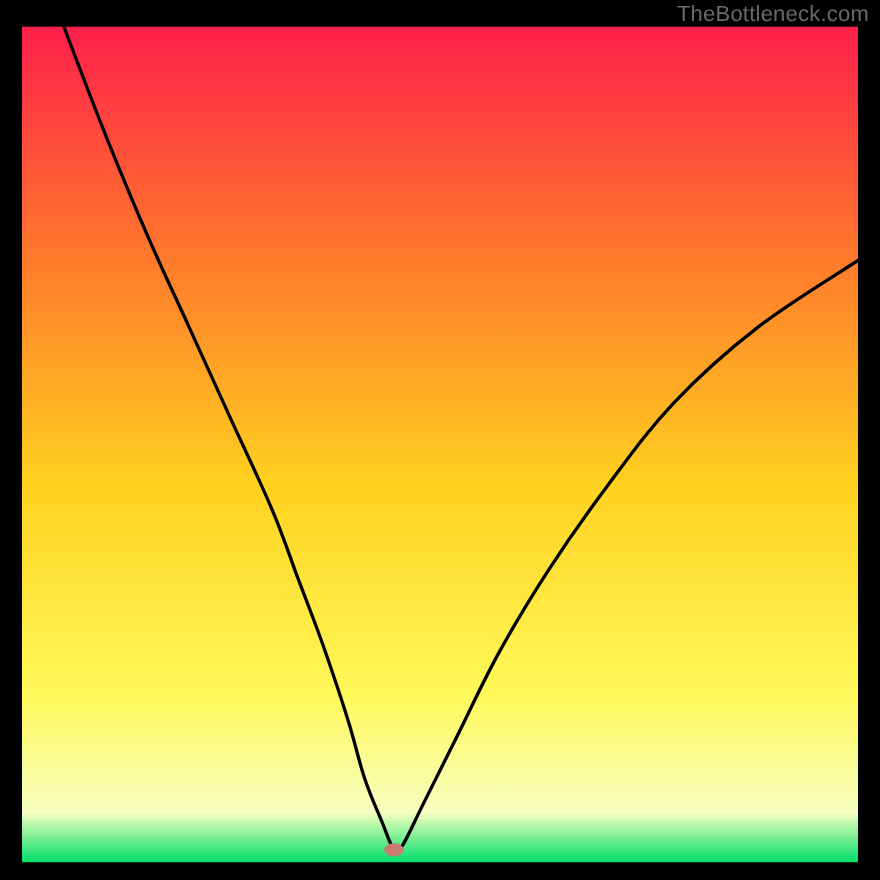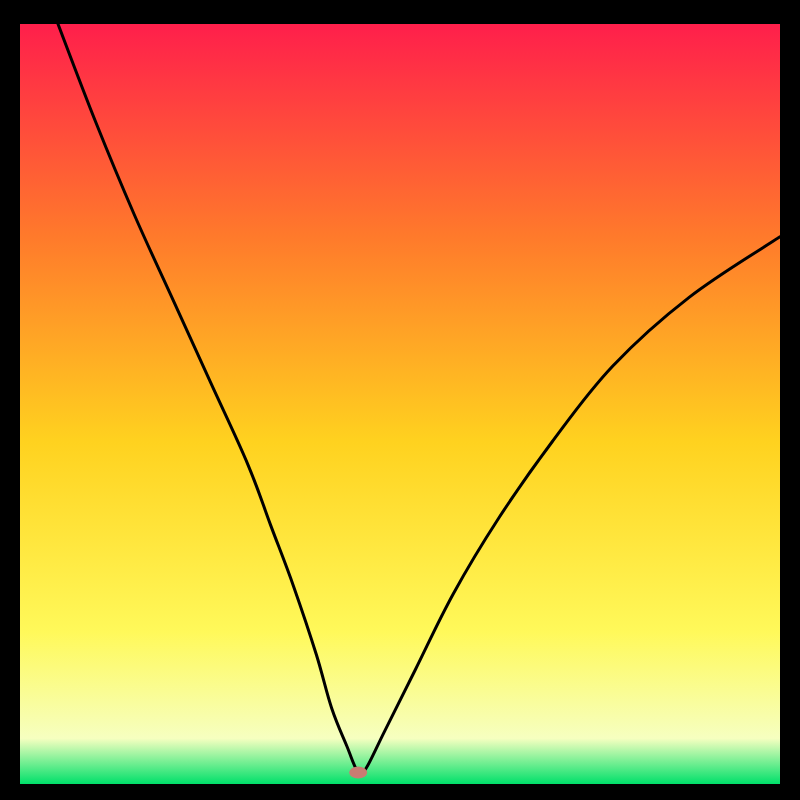--- a/index.html
+++ b/index.html
@@ -33,20 +33,21 @@
     top: 24px;
     width: 760px;
     height: 760px;
     z-index: 2;
   }
 </style>
 </head>
 <body>
 
 <div class="outer">
+  <div class="watermark">TheBottleneck.com</div>
 
   <svg class="plot" viewBox="0 0 760 760" preserveAspectRatio="none">
     <defs>
       <linearGradient id="bg-grad" x1="0" y1="0" x2="0" y2="1">
         <stop id="g0" offset="0%" stop-color="#ff1f4b"></stop>
         <stop id="g1" offset="28%" stop-color="#ff7a2b"></stop>
         <stop id="g2" offset="55%" stop-color="#ffd21f"></stop>
         <stop id="g3" offset="80%" stop-color="#fff95a"></stop>
         <stop id="g4" offset="94%" stop-color="#f6ffc0"></stop>
         <stop id="g5" offset="100%" stop-color="#00e06a"></stop>

